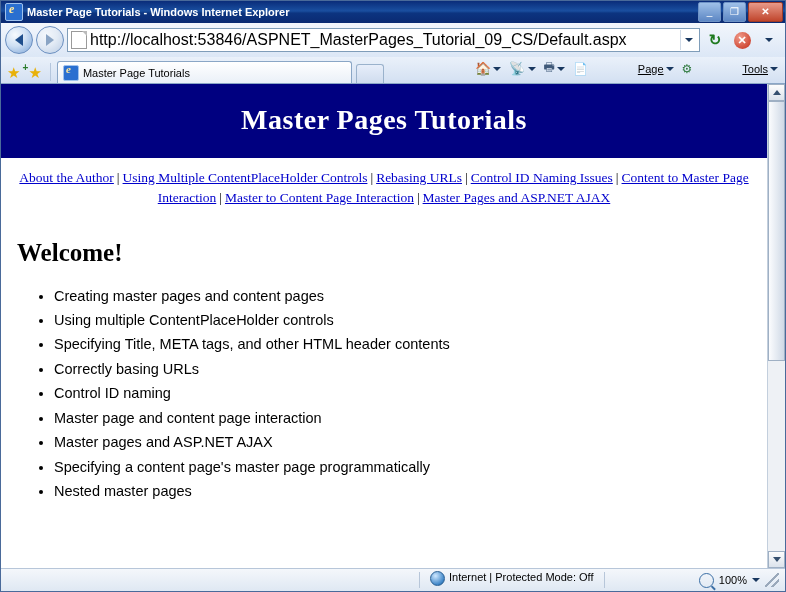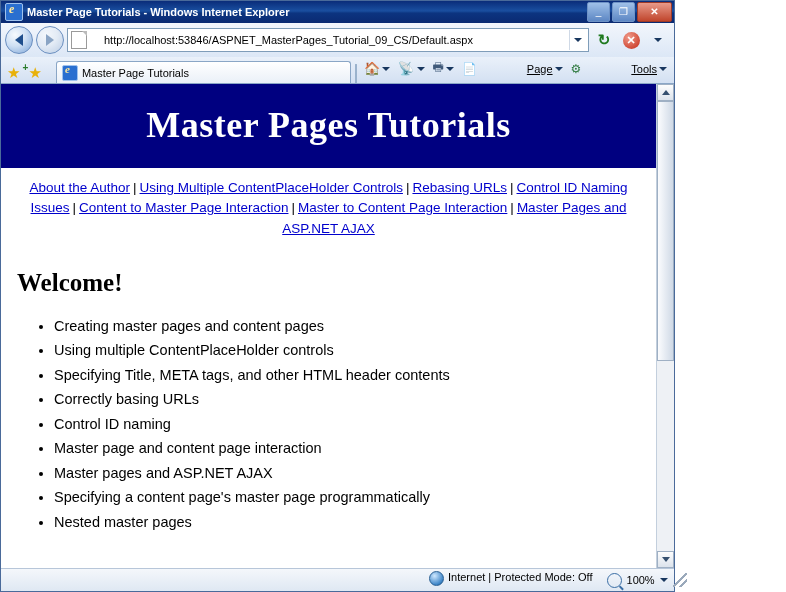--- a/index.html
+++ b/index.html
@@ -7,21 +7,21 @@
     background: #ffffff;
   }
   body {
     width: 786px; height: 592px;
     overflow: hidden;
     font-family: "Liberation Sans", sans-serif;
     font-size: 11px;
     color: #000;
   }
   .window {
-    width: 675px; height: 592px;
+    width: 786px; height: 592px;
     box-sizing: border-box;
     border: 1px solid #4a6a9a;
     background: #d6e3f5;
     display: flex;
     flex-direction: column;
     position: relative;
   }
   
   .titlebar {
     height: 22px;
@@ -123,25 +123,24 @@
     flex: none;
   }
   .address .pg-icon::after {
     content: "";
     position: absolute; right: -1px; top: -1px;
     border-left: 5px solid transparent;
     border-top: 5px solid #bbb;
   }
   .address .url {
     flex: 1;
-    font-size: 11px;
+    font-size: 16px;
     color: #000;
     white-space: nowrap;
     overflow: hidden;
-    margin-left: 14px;
   }
   .address .drop {
     width: 16px; height: 20px;
     display: flex; align-items: center; justify-content: center;
     border-left: 1px solid #cfd9e6;
   }
   .caret-down {
     width: 0; height: 0;
     border-left: 4px solid transparent;
     border-right: 4px solid transparent;
@@ -296,30 +295,31 @@
   }
   .banner {
     background: #000080;
     color: #fff;
     text-align: center;
     padding: 20px 0 22px;
   }
   .banner h1 {
     margin: 0;
     font-family: "Liberation Serif", serif;
-    font-size: 36px;
+    font-size: 28px;
     font-weight: bold;
     letter-spacing: 0.5px;
   }
   .navlinks {
     text-align: center;
     padding: 10px 14px 6px;
     font-size: 13.5px;
     line-height: 1.5;
     color: #333;
+    font-family: Liberation Serif, serif;
   }
   .navlinks a {
     color: #0000cc;
     text-decoration: underline;
   }
   .navlinks .sep { color: #000; padding: 0 3px; }
   .body-area {
     padding: 8px 16px 0 16px;
     font-size: 14px;
     color: #000;

